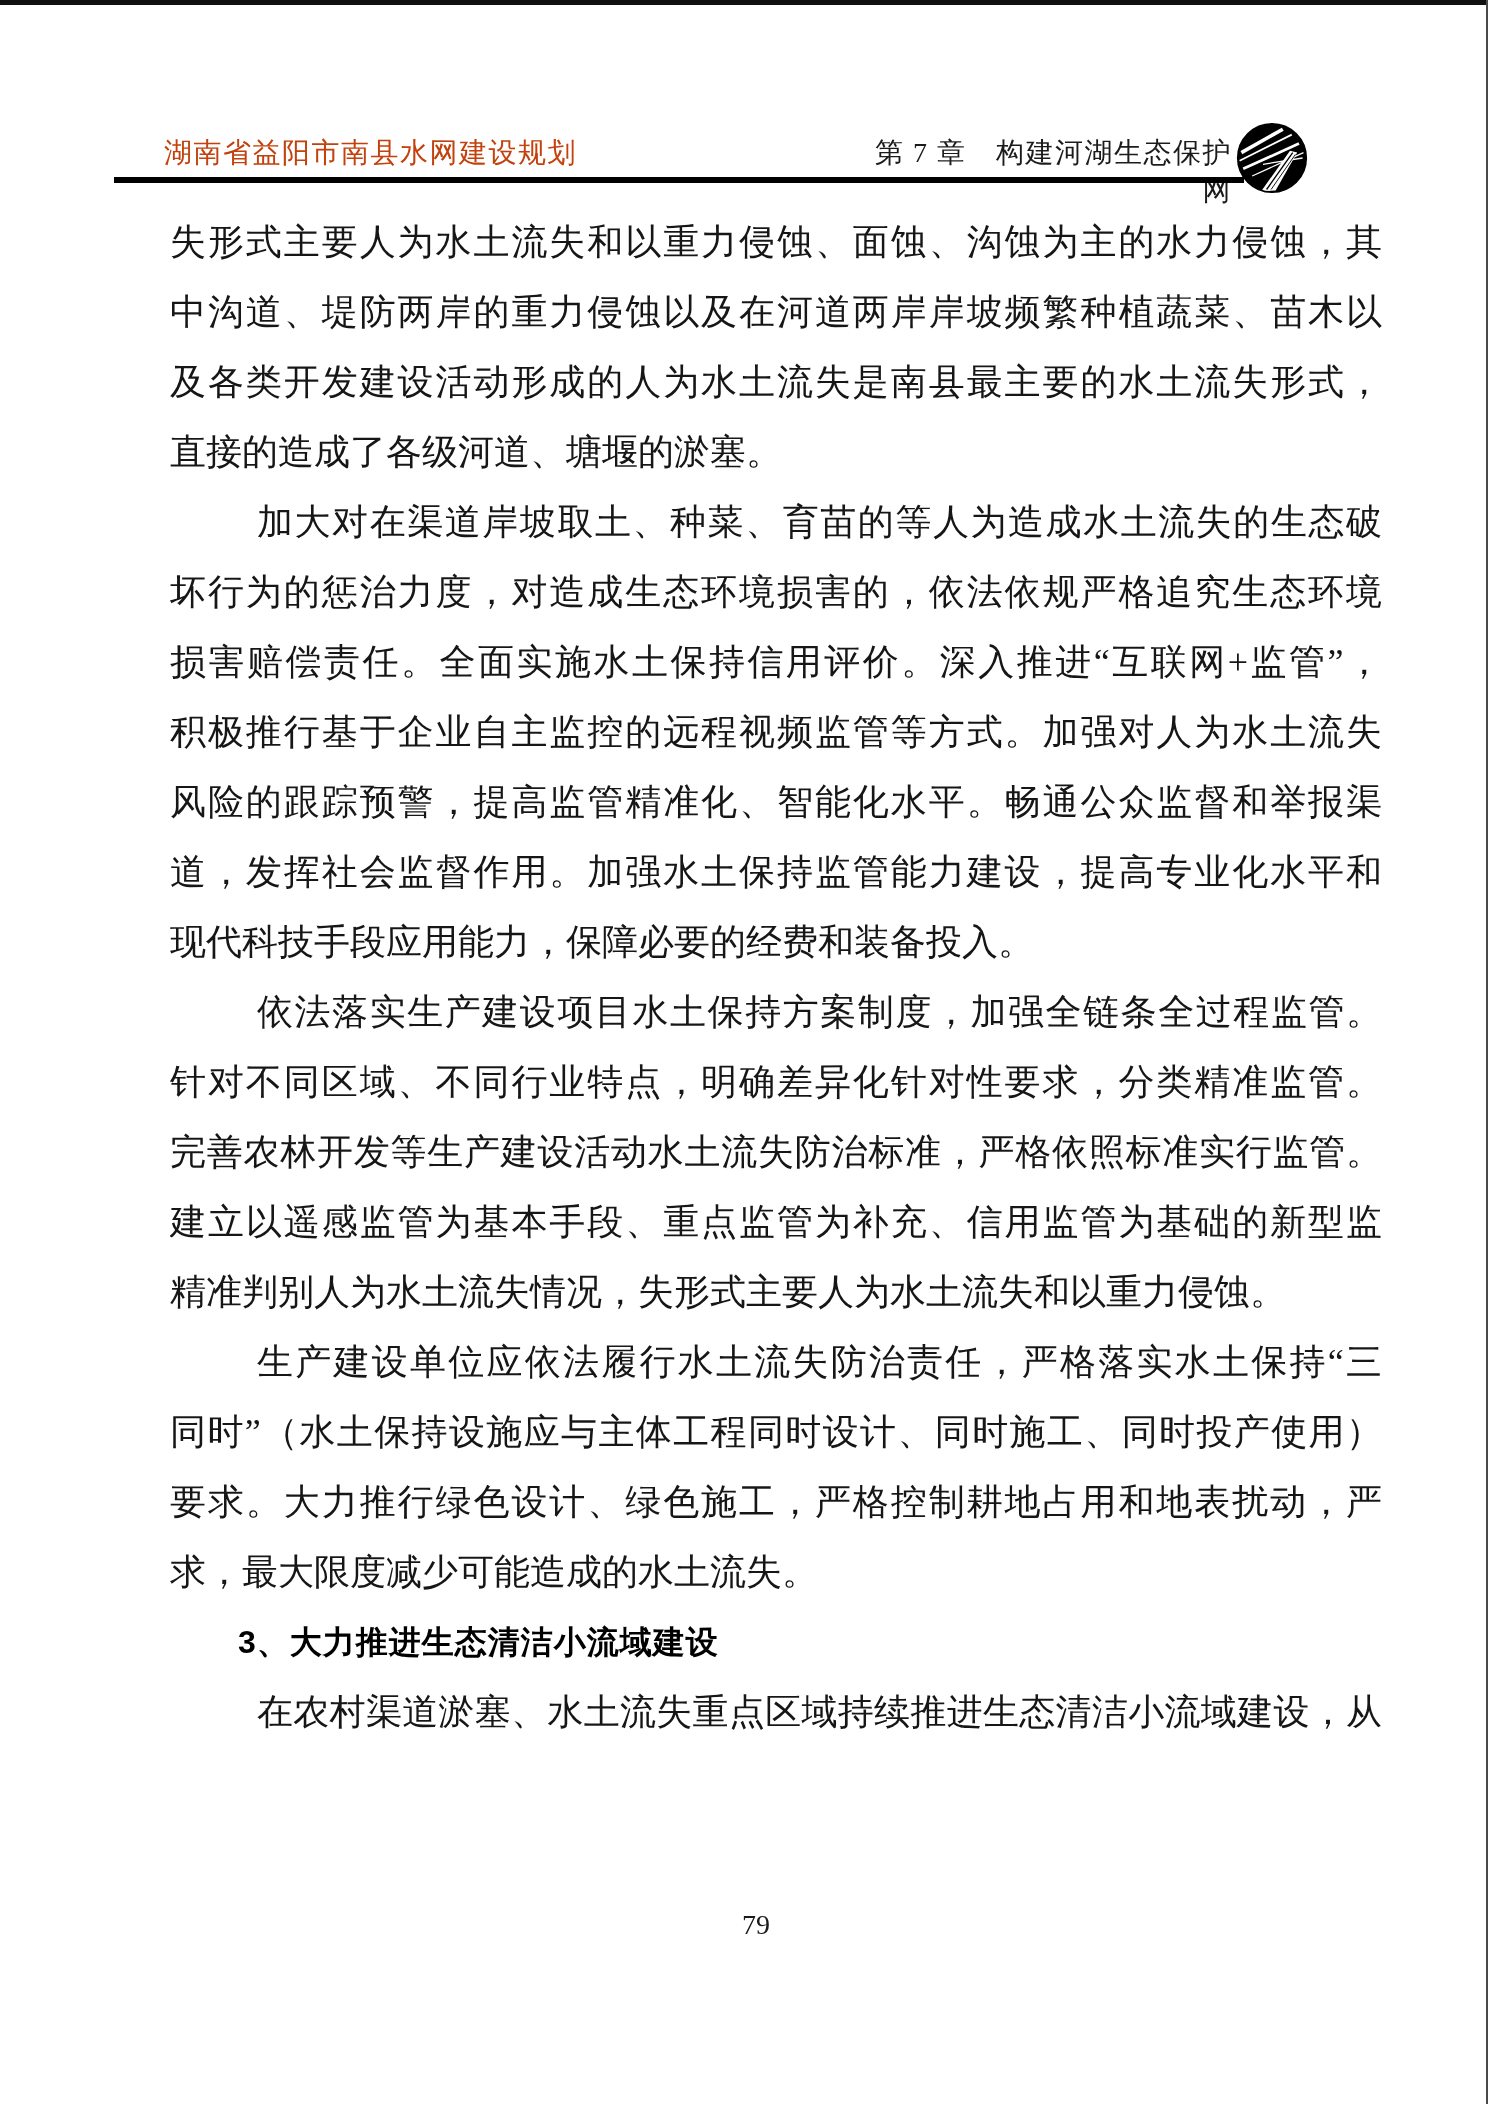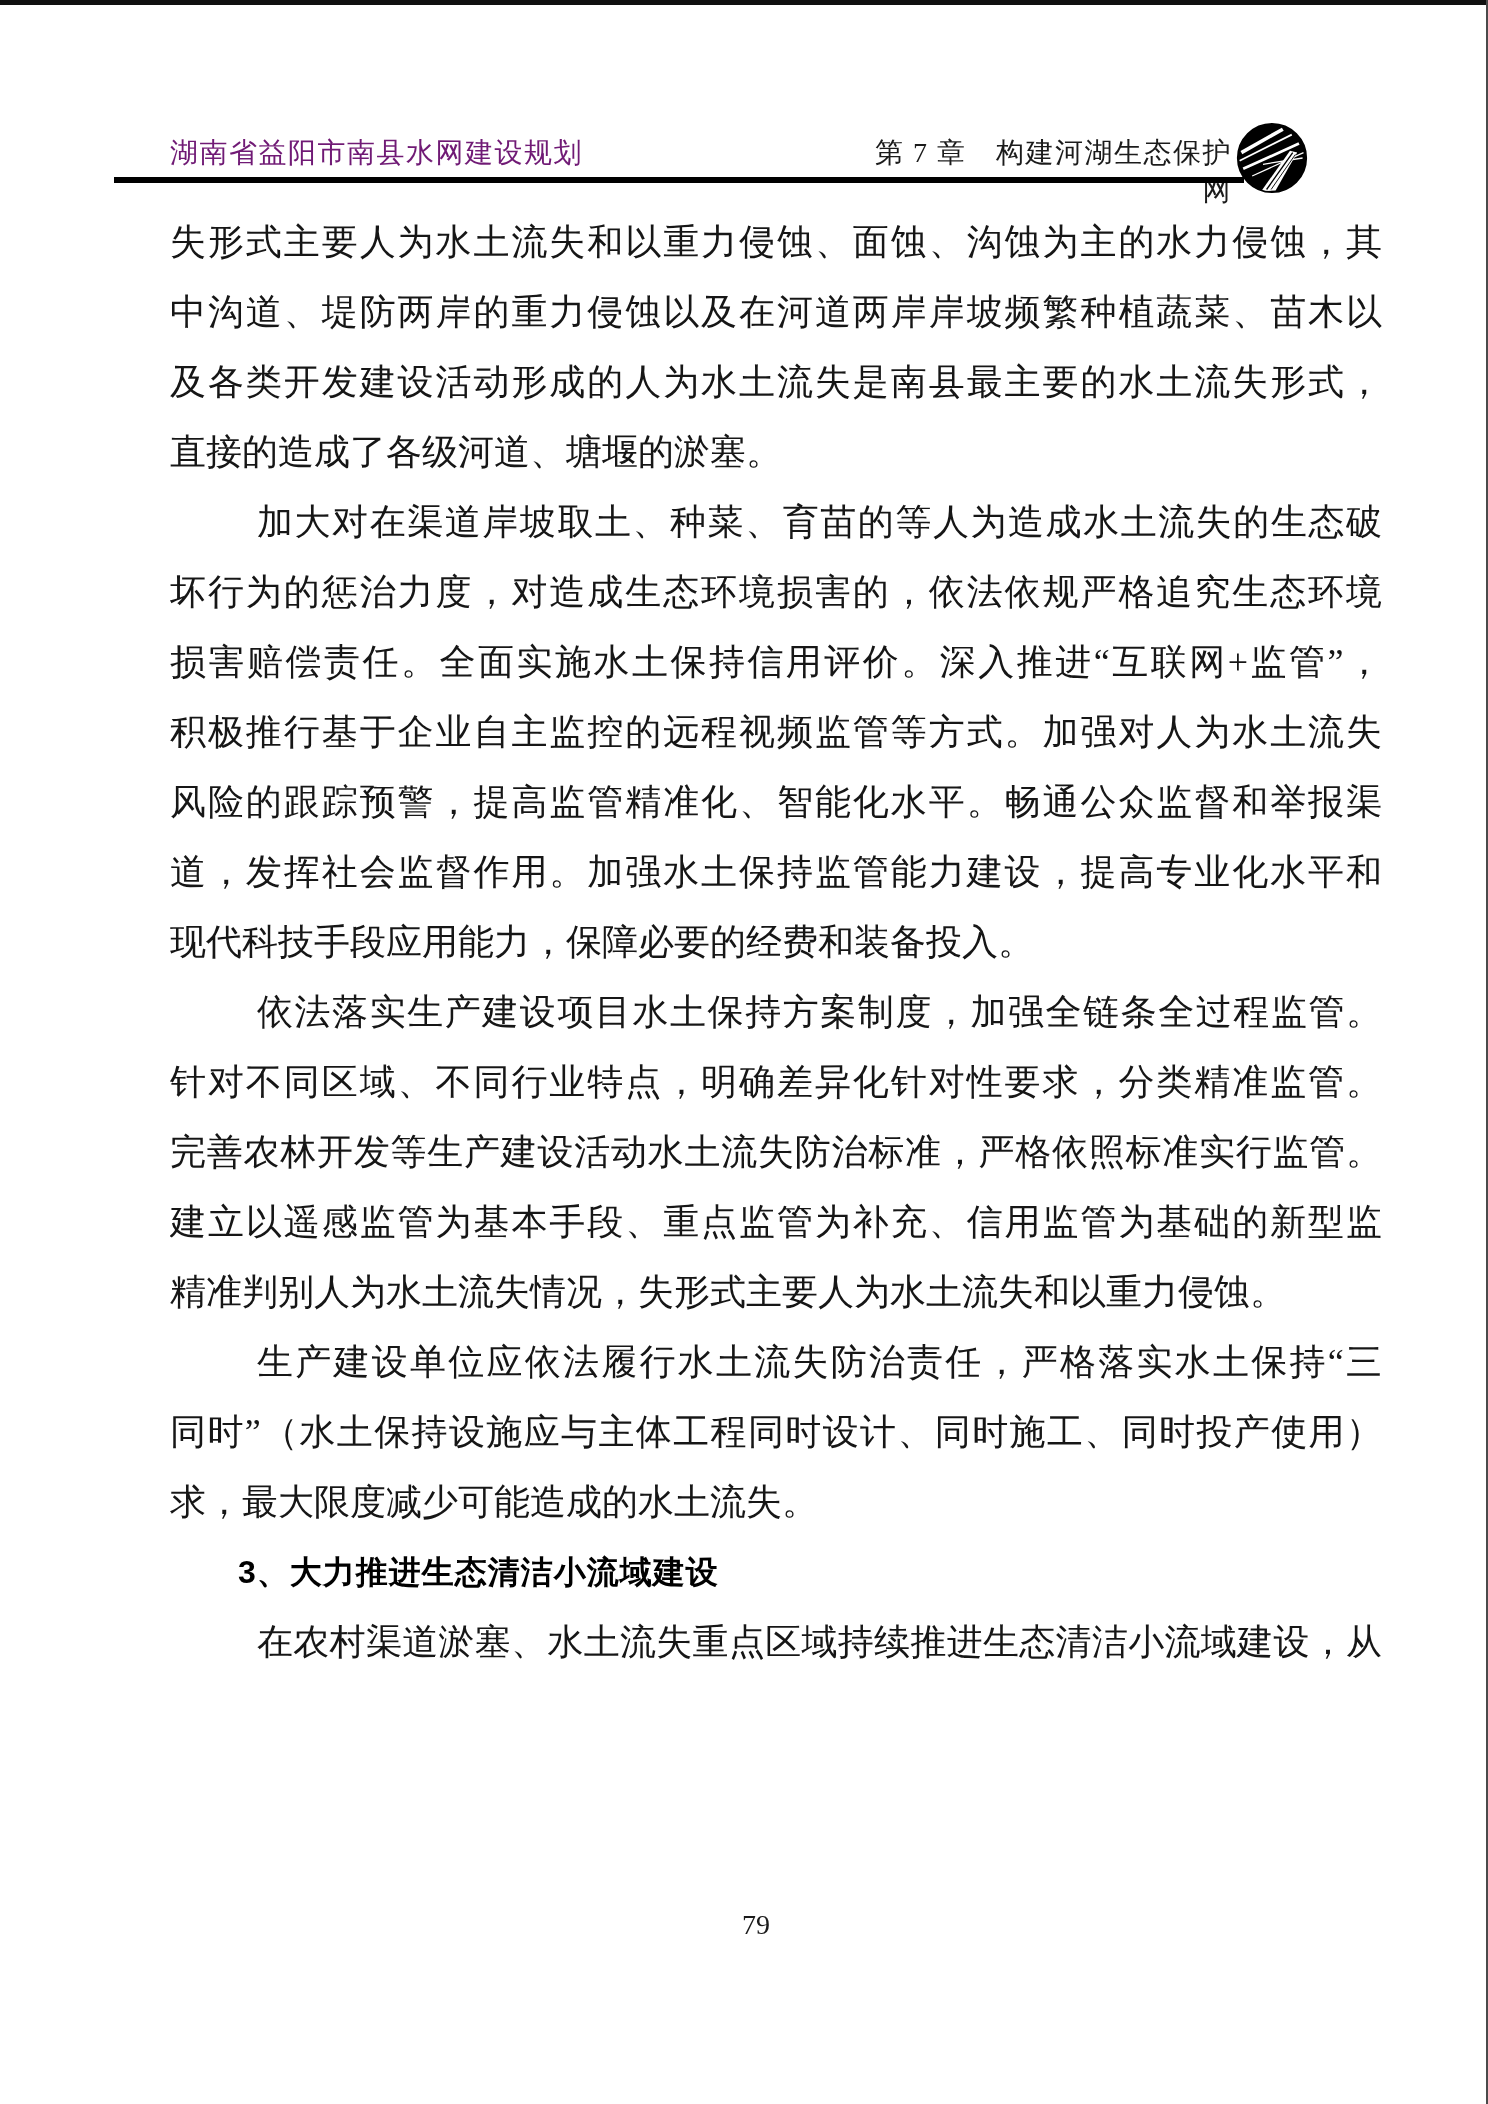--- a/index.html
+++ b/index.html
@@ -5,21 +5,21 @@
   html,body { margin:0; padding:0; background:#ffffff; }
   .page {
     position:relative; width:1488px; height:2104px; background:#ffffff;
     overflow:hidden; font-family:"Liberation Serif","DejaVu Serif",serif; color:#141414;
   }
   
   .scan-top  { position:absolute; top:0; left:0; width:1488px; height:5px; background:#101010; }
   .scan-right{ position:absolute; top:0; right:0; width:2px; height:2104px; background:#4a4a4a; }
 
   
-  .hdr-left  { position:absolute; left:170px; top:134px; font-size:28px; letter-spacing:1.5px; color:#701a75; }
+  .hdr-left  { position:absolute; left:164px; top:134px; font-size:28px; letter-spacing:1.5px; color:#c2410c; }
   .hdr-right { position:absolute; left:870px; top:134px; width:362px; font-size:28px; letter-spacing:1.5px;
                text-align:right; color:#1b1b1b; }
   .hdr-rule  { position:absolute; left:114px; top:177px; width:1130px; height:6px; background:#000; }
   .hdr-logo  { position:absolute; left:1236px; top:122px; width:72px; height:72px; }
 
   
   .body-block { position:absolute; left:150px; top:207px; width:1212px;margin-left:20px; }
   .bline {
     font-size:36px; line-height:70px; height:70px; overflow:hidden;
     text-align:justify; text-align-last:justify; color:#161616;
@@ -82,20 +82,21 @@
     <div class="bline last">现代科技手段应用能力，保障必要的经费和装备投入。</div>
 
     <div class="bline ind">依法落实生产建设项目水土保持方案制度，加强全链条全过程监管。</div>
     <div class="bline">针对不同区域、不同行业特点，明确差异化针对性要求，分类精准监管。</div>
     <div class="bline">完善农林开发等生产建设活动水土流失防治标准，严格依照标准实行监管。</div>
     <div class="bline">建立以遥感监管为基本手段、重点监管为补充、信用监管为基础的新型监</div>
     <div class="bline last">精准判别人为水土流失情况，失形式主要人为水土流失和以重力侵蚀。</div>
 
     <div class="bline ind">生产建设单位应依法履行水土流失防治责任，严格落实水土保持“三</div>
     <div class="bline">同时”（水土保持设施应与主体工程同时设计、同时施工、同时投产使用）</div>
+    <div class="bline">要求。大力推行绿色设计、绿色施工，严格控制耕地占用和地表扰动，严</div>
     <div class="bline last">求，最大限度减少可能造成的水土流失。</div>
 
     <div class="heading">3、大力推进生态清洁小流域建设</div>
 
     <div class="bline ind">在农村渠道淤塞、水土流失重点区域持续推进生态清洁小流域建设，从</div>
   </div>
 
   <div class="page-number">79</div>
 
 </div>

